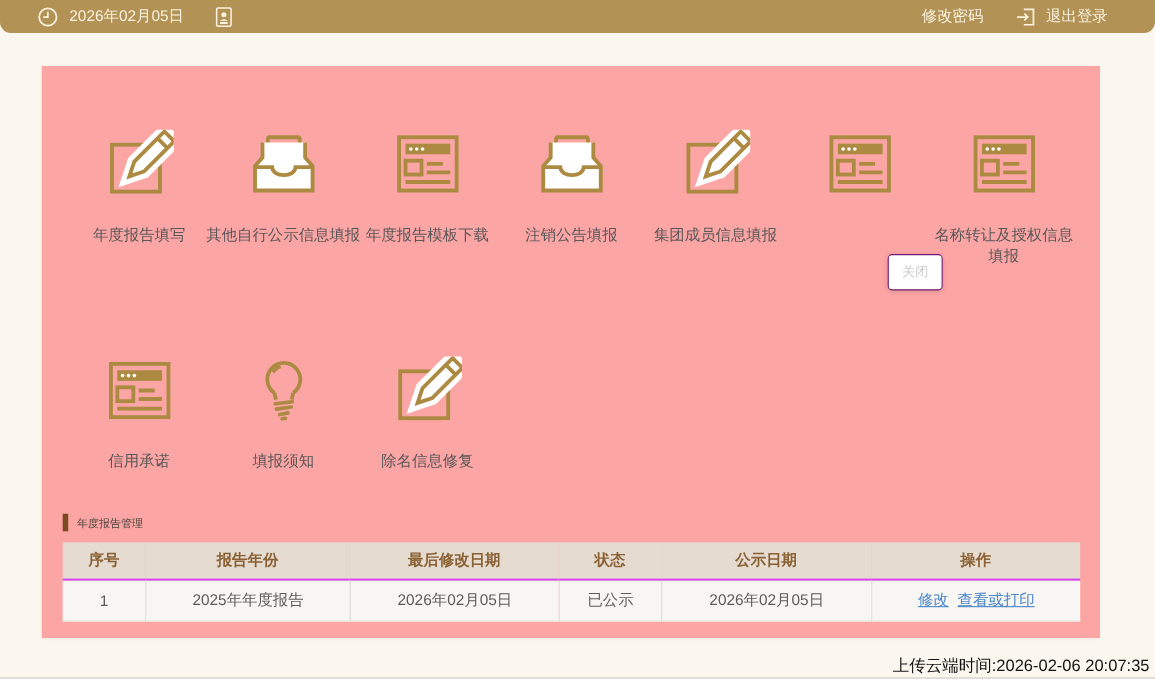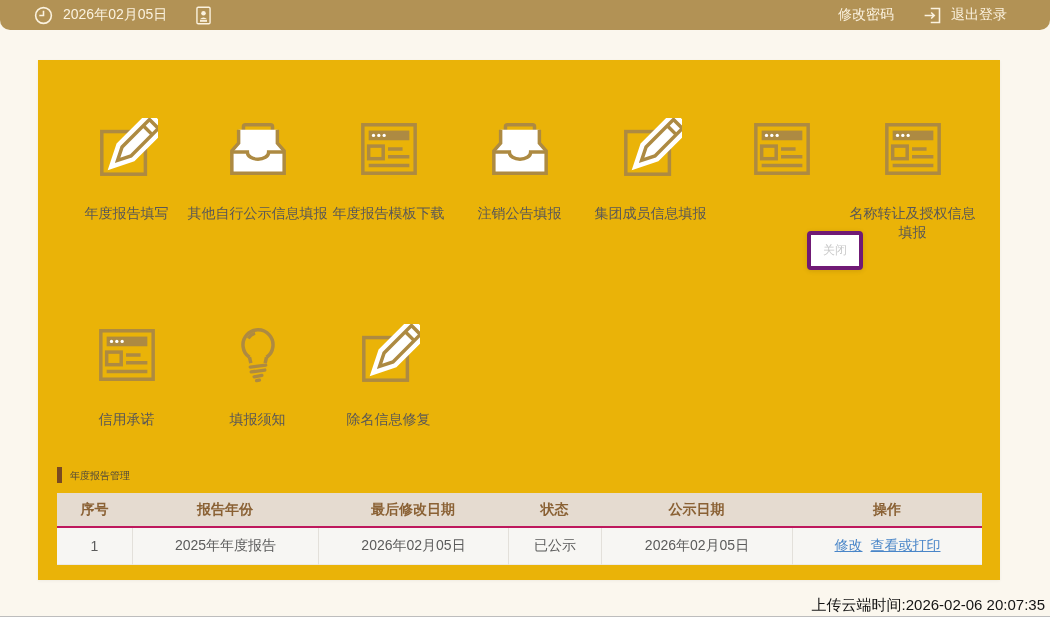--- a/index.html
+++ b/index.html
@@ -20,21 +20,21 @@
   .tb-date{margin-left:9px;white-space:nowrap;}
   .tb-badge{margin-left:26px;}
   .tb-greet{margin-left:11px;white-space:nowrap;}
   .tb-spacer{flex:1;}
   .tb-link{cursor:pointer;white-space:nowrap;}
   .tb-logout-icon{margin-left:28px;}
   .tb-logout{margin-left:8px;}
   
   .card{
     position:absolute;left:38px;top:60px;width:962px;height:520px;
-    background:#eab308;box-shadow:0 1px 3px rgba(0,0,0,0.05);
+    background:#fca5a5;box-shadow:0 1px 3px rgba(0,0,0,0.05);
     box-sizing:border-box;
   }
   .icon-grid{
     padding:58px 0 0 23px;
     display:flex;flex-wrap:wrap;align-items:flex-start;
   }
   .icon-cell{
     width:131px;flex:0 0 131px;
     display:flex;flex-direction:column;align-items:center;
     cursor:pointer;
@@ -42,39 +42,39 @@
   .icon-cell:nth-child(-n+7){margin-bottom:82px;}
   .module-icon{width:62px;height:62px;display:block;overflow:visible;}
   .icon-label{
     margin-top:24px;font-size:14px;line-height:19px;color:#595757;
     text-align:center;white-space:nowrap;
   }
   .icon-label.wrap{white-space:normal;max-width:141px;}
   
   .close-tooltip{
     position:absolute;left:807px;top:231px;z-index:5;
-    background:#ffffff;border:4px solid #701a75;border-radius:4px;
+    background:#ffffff;border:1px solid #701a75;border-radius:4px;
     box-shadow:0 1px 5px rgba(0,0,0,0.12);
     padding:7px 12px;font-size:12px;color:#c9c9c9;cursor:pointer;
   }
   
   .section{margin:38px 22px 0 19px;}
   .section-title{
     display:flex;align-items:flex-end;font-size:10px;color:#4d463c;
   }
   .title-bar{width:5px;height:16px;background:#7a4a21;margin-right:8px;flex:0 0 auto;}
   table.report{
     margin-top:10px;border-collapse:separate;border-spacing:0;
     width:925px;table-layout:fixed;font-size:14px;
   }
   .col-seq{width:75px;}  .col-year{width:186px;} .col-mod{width:190px;}
   .col-status{width:93px;} .col-pub{width:191px;} .col-op{width:190px;}
   table.report th{
     background:#e5dbd0;color:#8a6134;font-weight:bold;
-    height:33px;text-align:center;border-bottom:2px solid #be185d;
+    height:33px;text-align:center;border-bottom:2px solid #d946ef;
     padding:0;
   }
   table.report td{
     background:#f7f6f3;color:#5b5b5b;height:36px;text-align:center;
     padding:0;border-bottom:1px solid #eceae6;
   }
   table.report td + td{border-left:1px solid #e3e0da;}
   .op-link{color:#4a86c8;text-decoration:underline;margin:0 4px;cursor:pointer;}
   
   .upload-time{

